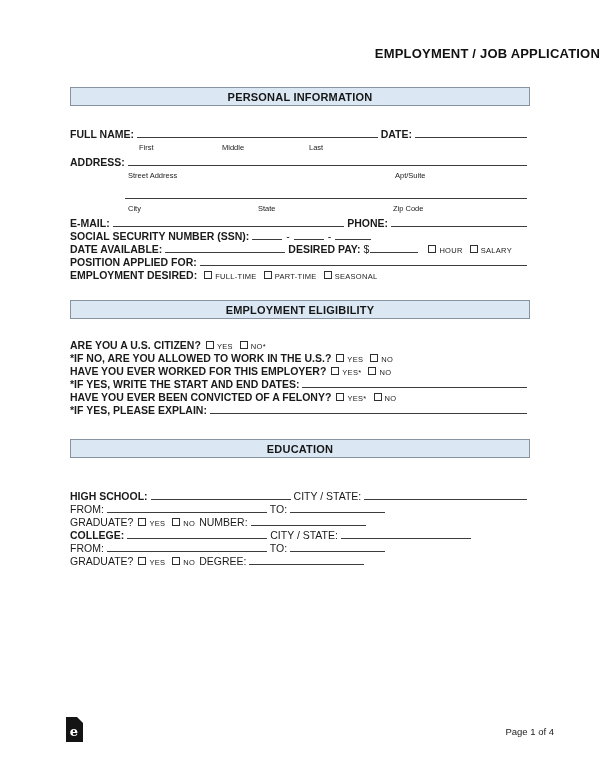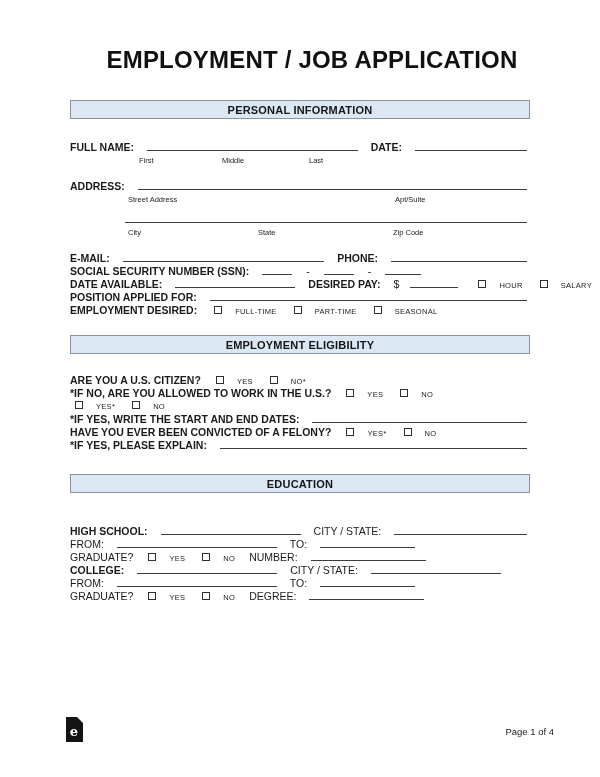--- a/index.html
+++ b/index.html
@@ -1,45 +1,45 @@
 <!DOCTYPE html>
 <html style="--bar-bg: #dbe8f4; --bar-border: #8793a0; --line: #3c3c3c;"><head>
 <meta charset="utf-8">
 <style>
   * { box-sizing: border-box; margin: 0; padding: 0; }
   html, body { background: #ffffff; }
   .page {
     width: 600px; height: 777px; position: relative; background: #fff;
     font-family: "Liberation Sans", sans-serif; color: #1a1a1a; overflow: hidden;
   }
-  .title { padding-top: 46px; text-align: center; font-size: 24px; font-weight: 700; color: #111; letter-spacing: .2px; padding-left: 24px; }
+  .title { padding-top: 46px; text-align: right; font-size: 13px; font-weight: 700; color: #111; letter-spacing: .2px; padding-left: 24px; }
   .content { margin: 0 70px; }
   .bar {
     margin-top: 26px; height: 19px; background: var(--bar-bg, #dbe8f4);
     border: 1px solid var(--bar-border, #8793a0);
     display: flex; align-items: center; justify-content: center;
     font-size: 11px; font-weight: 700; letter-spacing: .2px; color: #161616;
   }
-  .row { display: flex; align-items: baseline; height: 13px; line-height: 13px; font-size: 10.5px; white-space: nowrap; gap: 10px; }
+  .row { display: flex; align-items: baseline; height: 13px; line-height: 13px; font-size: 10.5px; white-space: nowrap; }
   .lbl { font-weight: 700; }
   .rlbl { font-weight: 400; }
   .ln { border-bottom: 1px solid var(--line, #3c3c3c); display: inline-block; height: 10px; margin: 0 3px; flex: none; }
   .grow { flex: 1 1 auto; }
   .indent { margin-left: 55px; }
   .sub { position: relative; height: 10px; font-size: 7.5px; line-height: 10px; color: #222; }
   .sub span { position: absolute; top: 1px; }
   .cb { width: 8px; height: 8px; border: 1px solid #2e2e2e; display: inline-block; margin: 0 3px 0 7px; flex: none; background: #fff; }
   .cb.tight { margin-left: 5px; }
   .optlbl { font-size: 7.5px; letter-spacing: .3px; font-weight: 400; }
   .sep { margin: 0 1px; font-weight: 400; }
   .dollar { margin-left: 3px; font-weight: 400; }
   .w30{width:30px} .w36{width:36px} .w48{width:48px} .w95{width:95px} .w112{width:112px}
   .w115{width:115px} .w120{width:120px} .w130{width:130px} .w136{width:136px}
   .w140{width:140px} .w160{width:160px}
-  .mt8{margin-top:15px} .mt9{margin-top:9px} .mt11{} .mt16{margin-top:32px}
+  .mt8{margin-top:4px} .mt9{margin-top:9px} .mt11{} .mt16{margin-top:32px}
   .mt18{margin-top:18px} .mt20{margin-top:20px} .mt22{margin-top:22px} .mt1{margin-top:1px}
   .logo { position: absolute; left: 66px; top: 717px; }
   .page-num { position: absolute; top: 726px; right: 46px; font-size: 9.5px; color: #222; }
 </style>
 </head>
 <body>
 
 <div class="page">
 
   <div class="title">EMPLOYMENT / JOB APPLICATION</div>
@@ -133,20 +133,21 @@
 
     <div class="row mt11">
       <span class="lbl">*IF NO, ARE YOU ALLOWED TO WORK IN THE U.S.?</span>
       <span class="cb tight"></span>
       <span class="optlbl">YES</span>
       <span class="cb"></span>
       <span class="optlbl">NO</span>
     </div>
 
     <div class="row mt11">
+      <span class="lbl">HAVE YOU EVER WORKED FOR THIS EMPLOYER?</span>
       <span class="cb tight"></span>
       <span class="optlbl">YES*</span>
       <span class="cb"></span>
       <span class="optlbl">NO</span>
     </div>
 
     <div class="row mt11">
       <span class="lbl">*IF YES, WRITE THE START AND END DATES:</span>
       <span class="ln grow"></span>
     </div>

